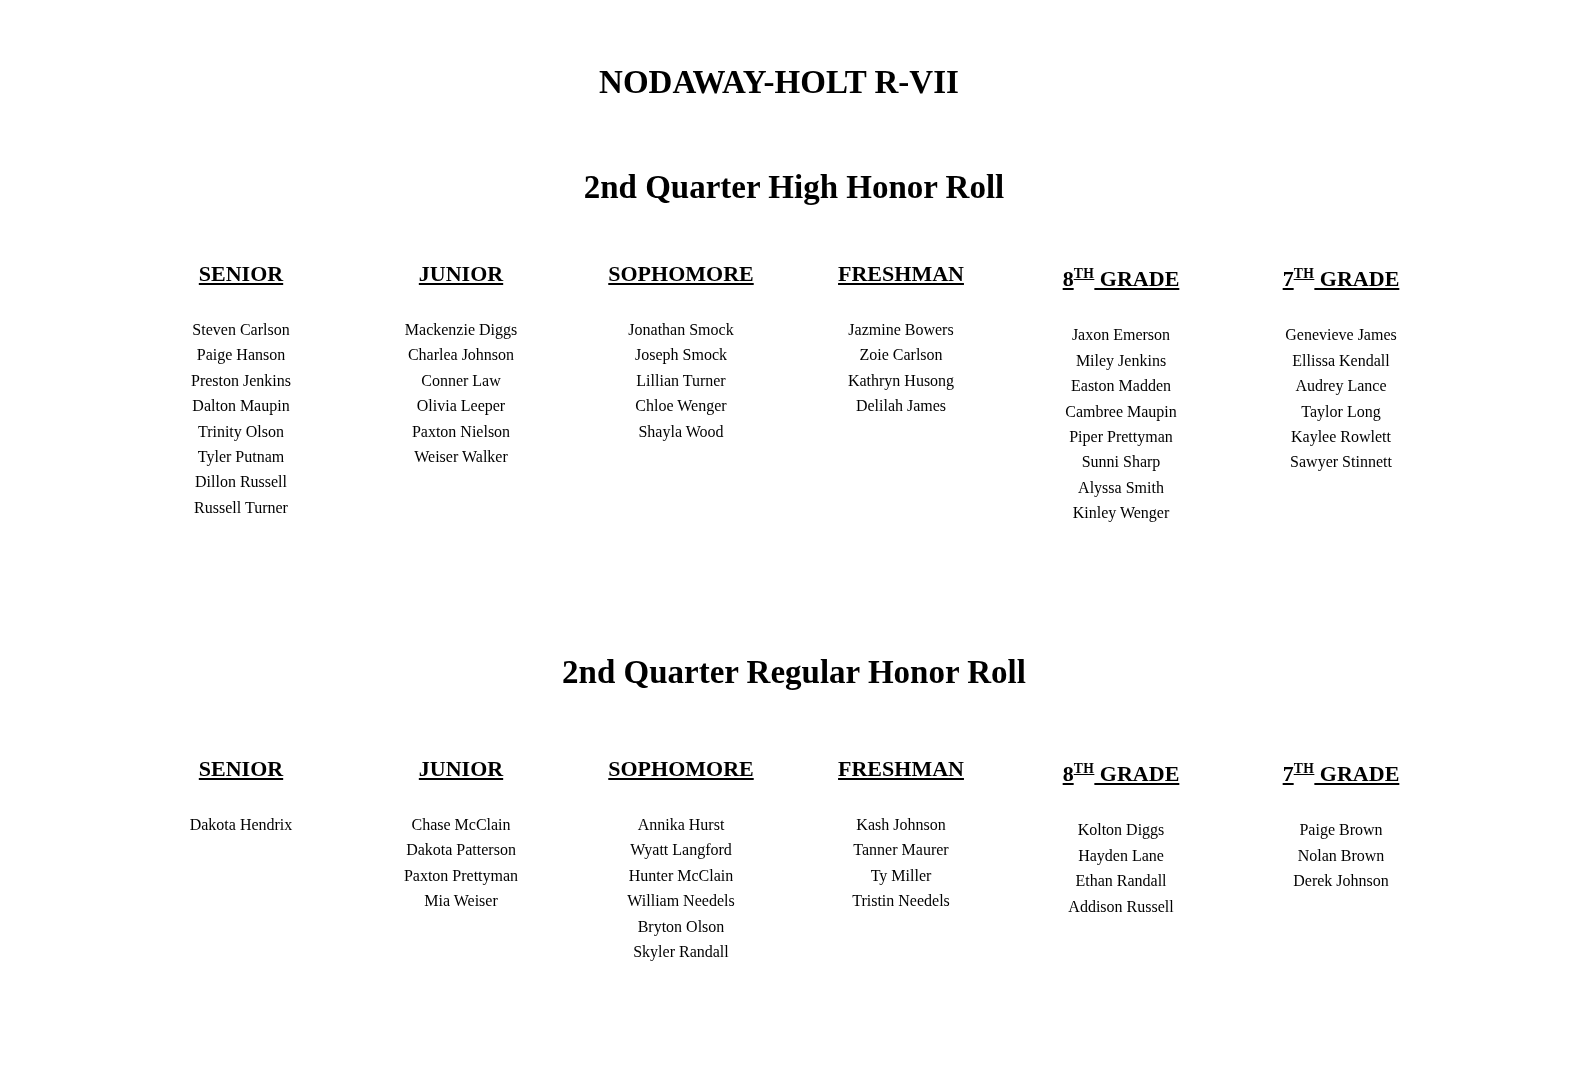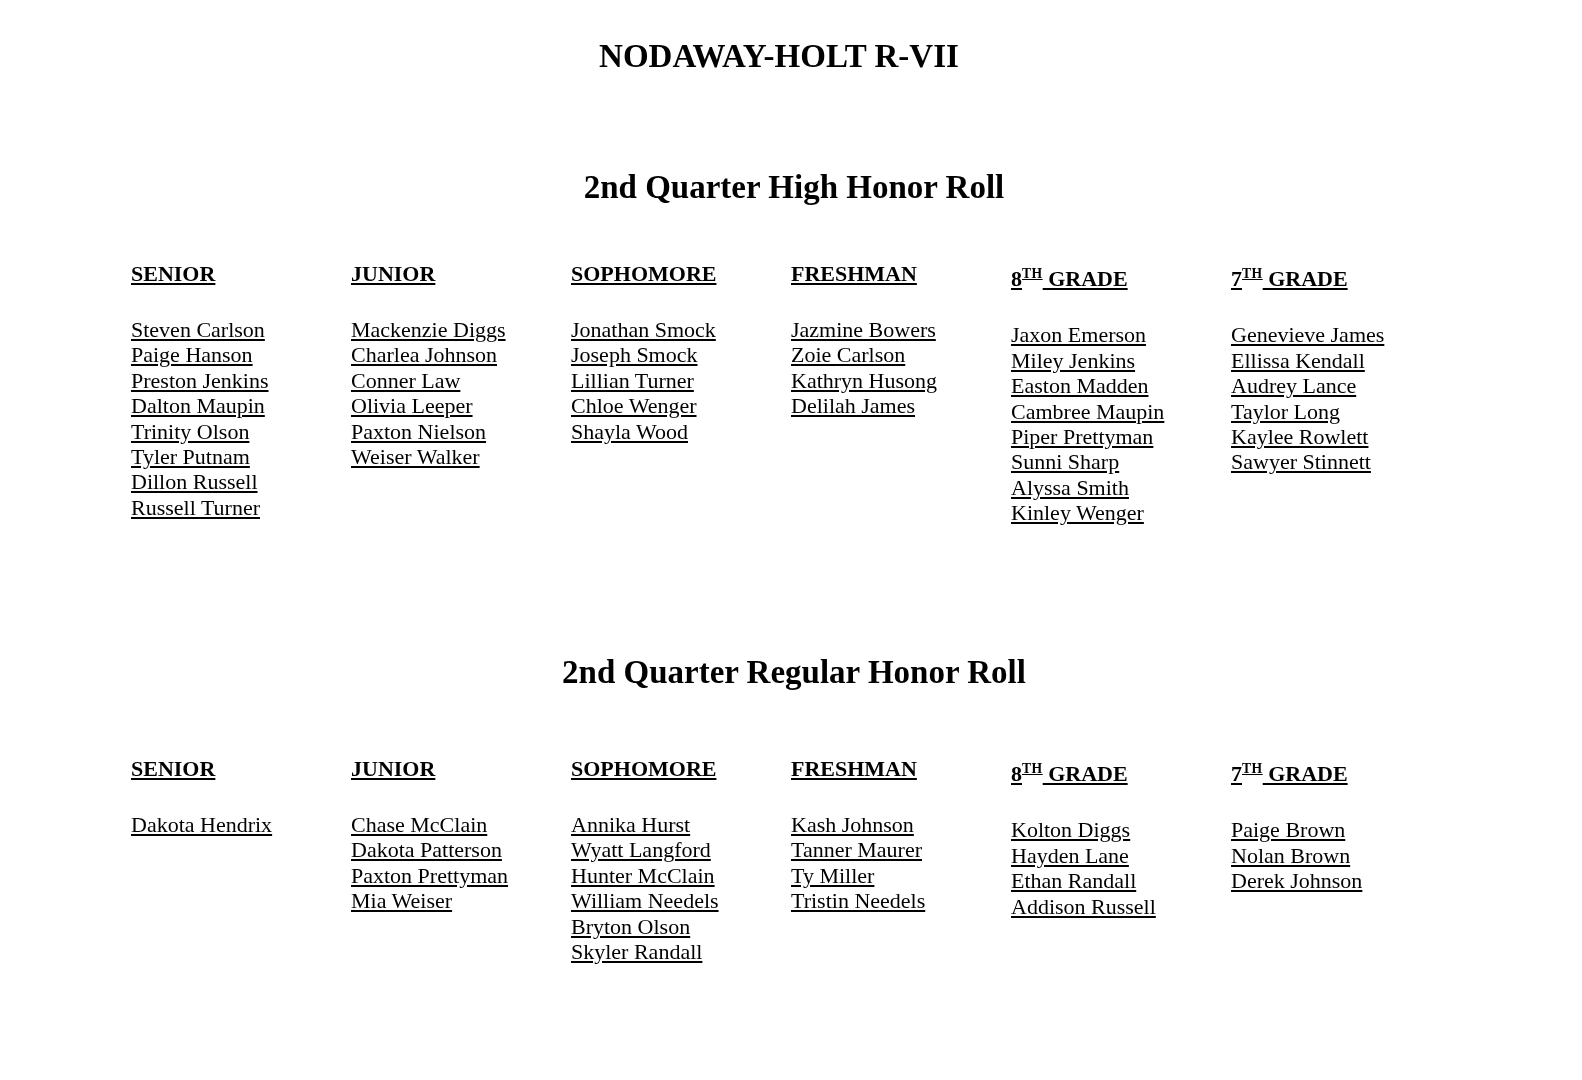--- a/index.html
+++ b/index.html
@@ -6,21 +6,21 @@
   html, body {
     width: 1582px; height: 1080px;
     background: #ffffff;
     color: #000000;
     font-family: "Liberation Serif", "DejaVu Serif", serif;
     overflow: hidden;
     position: relative;
   }
   .doc-header {
     position: absolute;
-    top: 38px; left: 0;
+    top: 64px; left: 0;
     width: 1558px;
     text-align: center;
     font-weight: bold;
     font-size: 33px;
     line-height: 37px;
     font-family: Liberation Serif, serif;
   }
   .section-title {
     position: absolute;
     left: 0;
@@ -34,40 +34,39 @@
   #high-title { top: 167px; }
   #regular-title { top: 652px; font-family: Liberation Serif, serif; }
   .columns {
     position: absolute;
     left: 131px;
     display: flex;
     flex-direction: row;
   }
   #high-columns { top: 261px; }
   #regular-columns { top: 756px; }
-  .column { width: 220px; flex: 0 0 220px; }
+  .column { width: 220px; flex: 0 0 220px; text-align: center; }
   .col-header {
     font-weight: bold;
     font-size: 22px;
     line-height: 26px;
     margin-bottom: 30px;
     white-space: nowrap;
   }
   .col-header .hdr-part { text-decoration: underline; }
   .col-header .sup {
     text-decoration: underline;
     font-size: 0.62em;
     vertical-align: super;
     letter-spacing: 0.5px;
   }
   .name {
-    font-size: 22px;
+    font-size: 16px;
     line-height: 25.4px;
     white-space: nowrap;
-    text-decoration: underline;
   }
 </style>
 </head>
 <body>
 
 <div class="doc-header">
   <div>NODAWAY-HOLT R-VII</div>
 </div>
 
 <div class="section-title" id="high-title">2nd Quarter High Honor Roll</div>

